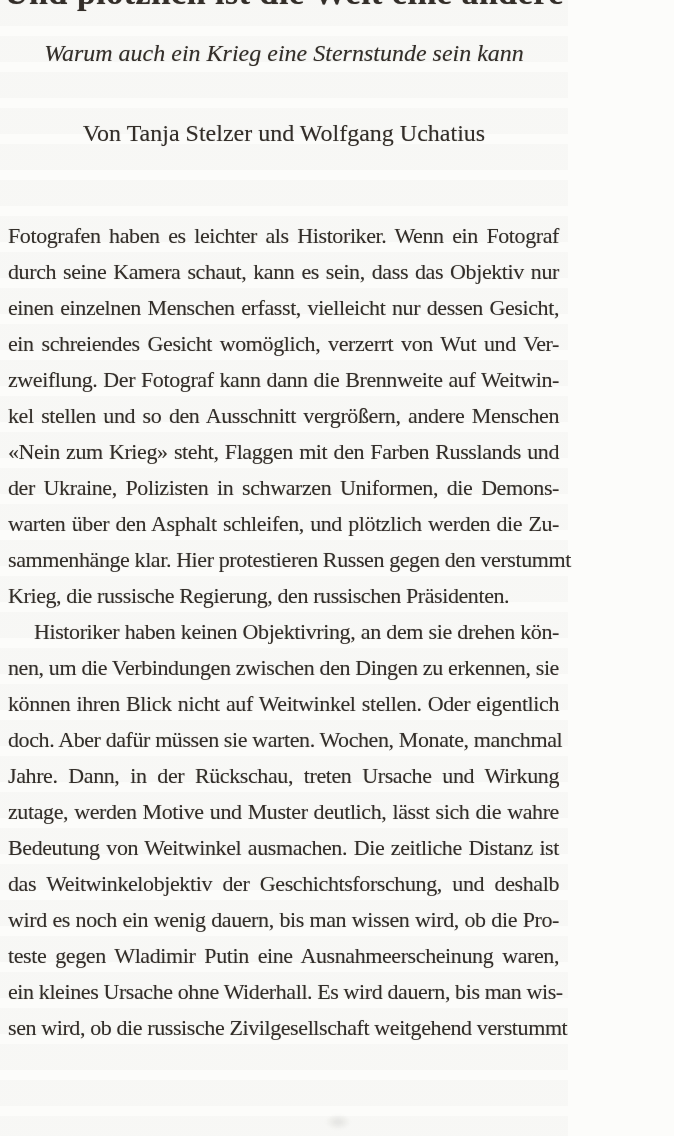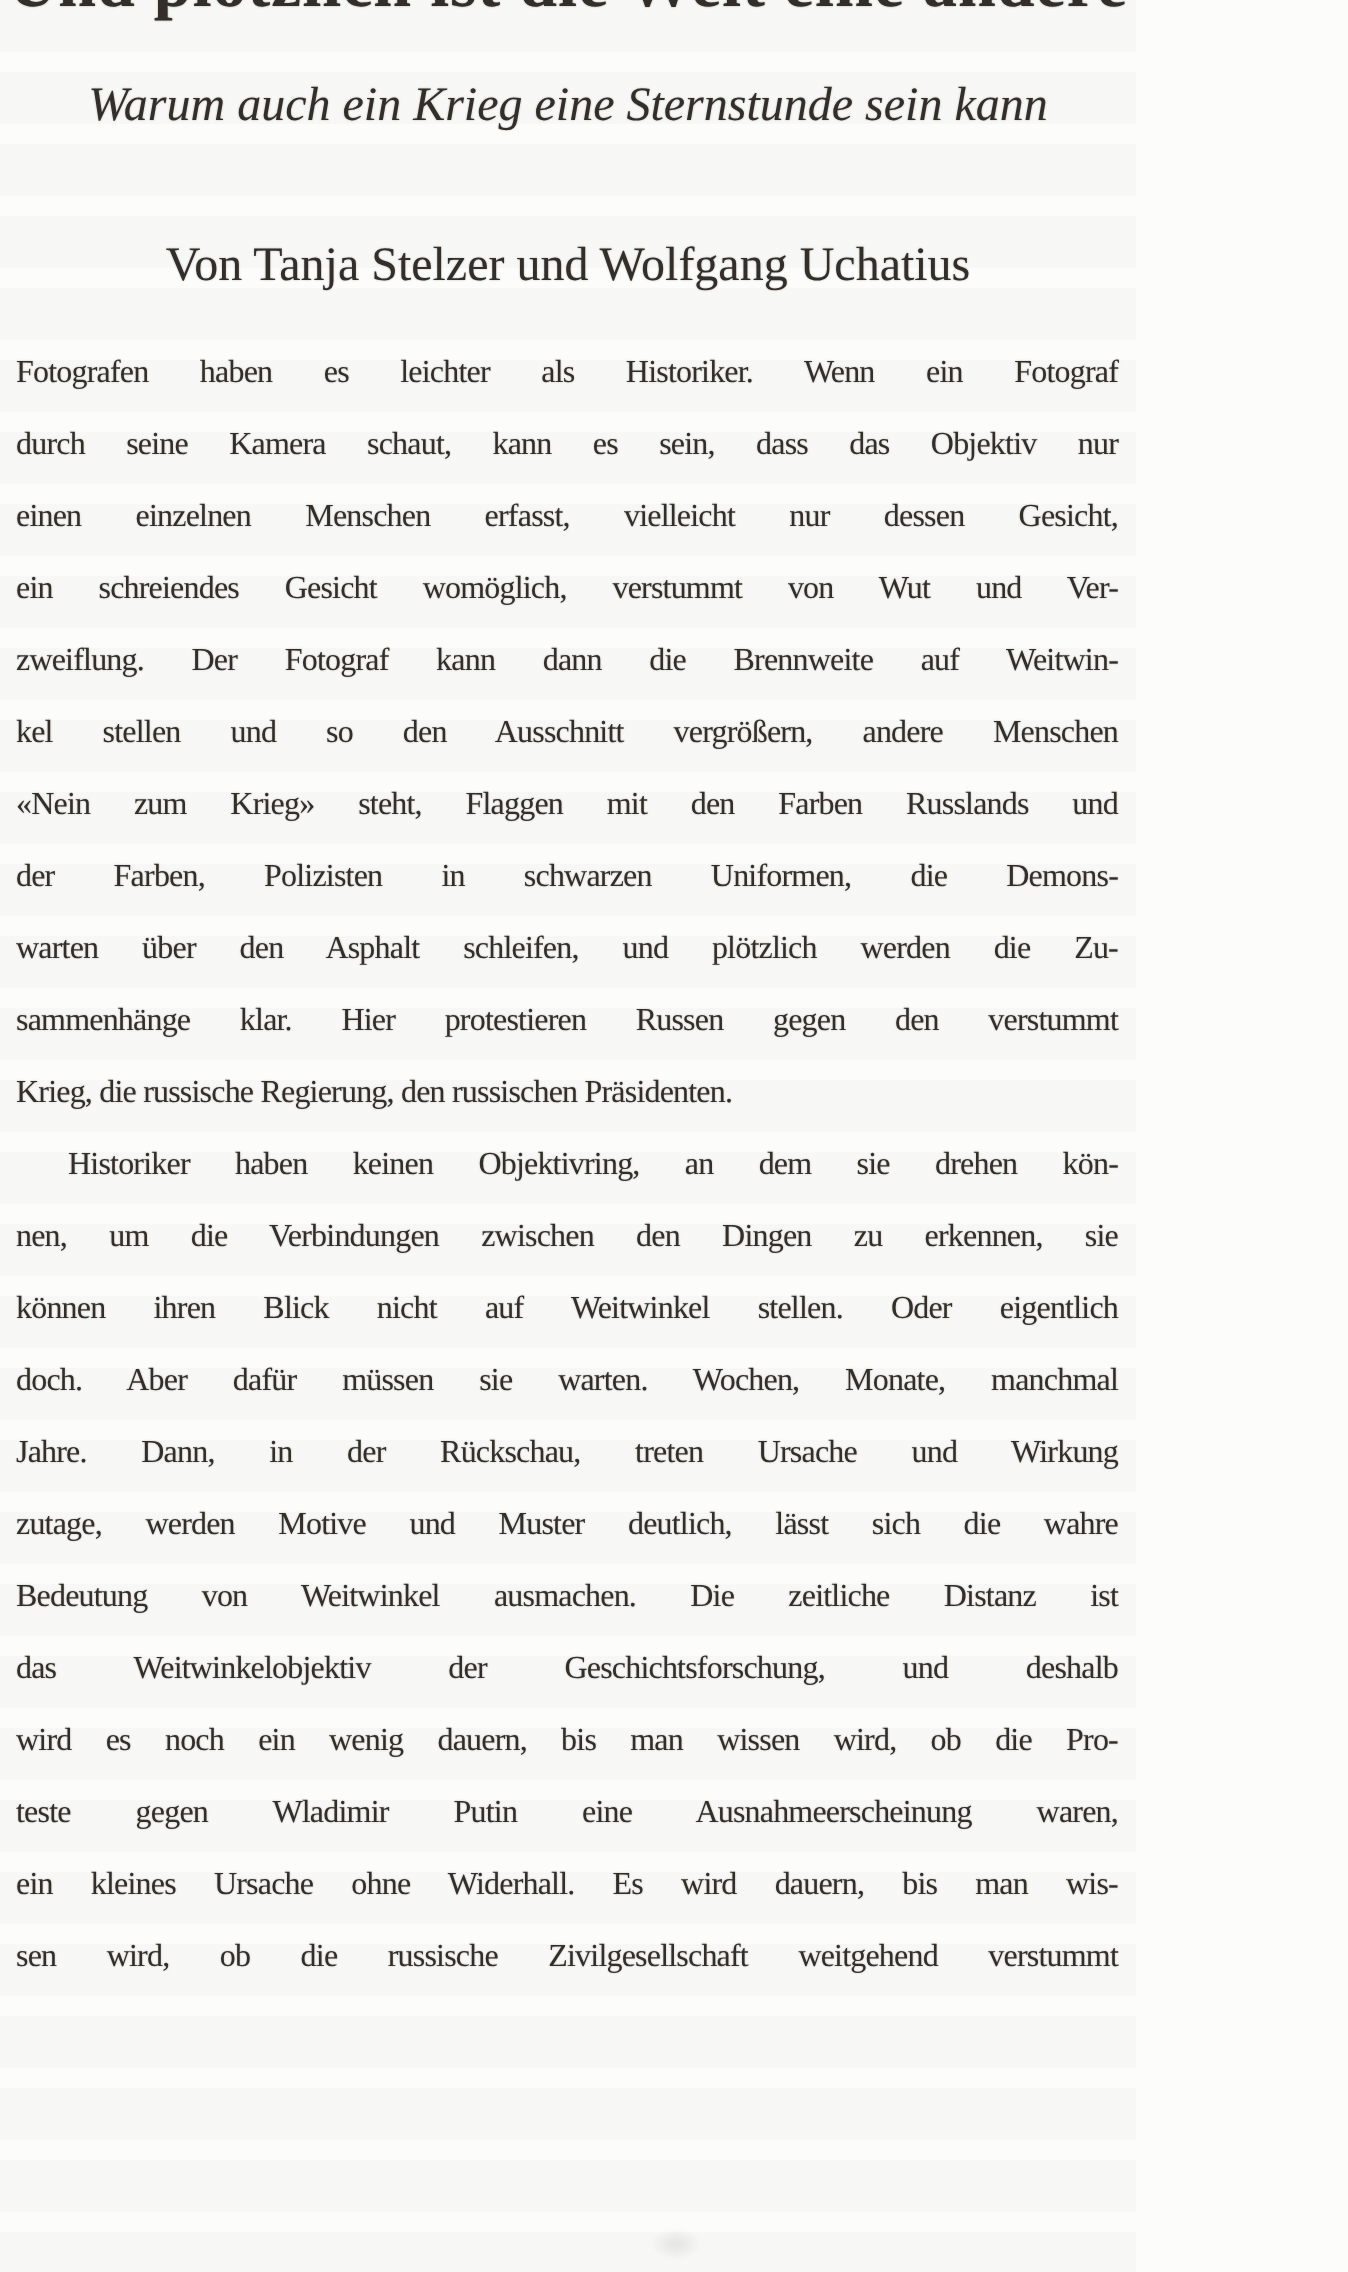--- a/index.html
+++ b/index.html
@@ -50,22 +50,22 @@
     text-shadow: 0 0 1px rgba(50,45,40,0.35);
   }
   .byline {
     margin-top: 52px;
     text-align: center;
     font-size: 24px;
     line-height: 28px;
     text-shadow: 0 0 1px rgba(50,45,40,0.35);
   }
   .body-text {
-    margin: 22px 9px 0 8px;
-    font-size: 16px;
+    margin: 71px 9px 0 8px;
+    font-size: 22px;
     letter-spacing: -0.4px;
     text-shadow: 0 0 1px rgba(50,45,40,0.3);
   }
   .line {
     line-height: 36px;
     height: 36px;
     text-align: justify;
     text-align-last: justify;
     white-space: nowrap;
   }
@@ -96,25 +96,25 @@
   </div>
 
   <div class="subtitle">Warum auch ein Krieg eine Sternstunde sein kann</div>
 
   <div class="byline">Von Tanja Stelzer und Wolfgang Uchatius</div>
 
   <div class="body-text" id="body-text">
       <div class="line">Fotografen haben es leichter als Historiker. Wenn ein Fotograf</div>
       <div class="line">durch seine Kamera schaut, kann es sein, dass das Objektiv nur</div>
       <div class="line">einen einzelnen Menschen erfasst, vielleicht nur dessen Gesicht,</div>
-      <div class="line">ein schreiendes Gesicht womöglich, verstummt von Wut und Ver-</div>
+      <div class="line">ein schreiendes Gesicht womöglich, verzerrt von Wut und Ver-</div>
       <div class="line">zweiflung. Der Fotograf kann dann die Brennweite auf Weitwin-</div>
       <div class="line">kel stellen und so den Ausschnitt vergrößern, andere Menschen</div>
       <div class="line">«Nein zum Krieg» steht, Flaggen mit den Farben Russlands und</div>
-      <div class="line">der Farben, Polizisten in schwarzen Uniformen, die Demons-</div>
+      <div class="line">der Ukraine, Polizisten in schwarzen Uniformen, die Demons-</div>
       <div class="line">warten über den Asphalt schleifen, und plötzlich werden die Zu-</div>
       <div class="line">sammenhänge klar. Hier protestieren Russen gegen den verstummt</div>
       <div class="line para-end">Krieg, die russische Regierung, den russischen Präsidenten.</div>
       <div class="line indent">Historiker haben keinen Objektivring, an dem sie drehen kön-</div>
       <div class="line">nen, um die Verbindungen zwischen den Dingen zu erkennen, sie</div>
       <div class="line">können ihren Blick nicht auf Weitwinkel stellen. Oder eigentlich</div>
       <div class="line">doch. Aber dafür müssen sie warten. Wochen, Monate, manchmal</div>
       <div class="line">Jahre. Dann, in der Rückschau, treten Ursache und Wirkung</div>
       <div class="line">zutage, werden Motive und Muster deutlich, lässt sich die wahre</div>
       <div class="line">Bedeutung von Weitwinkel ausmachen. Die zeitliche Distanz ist</div>

